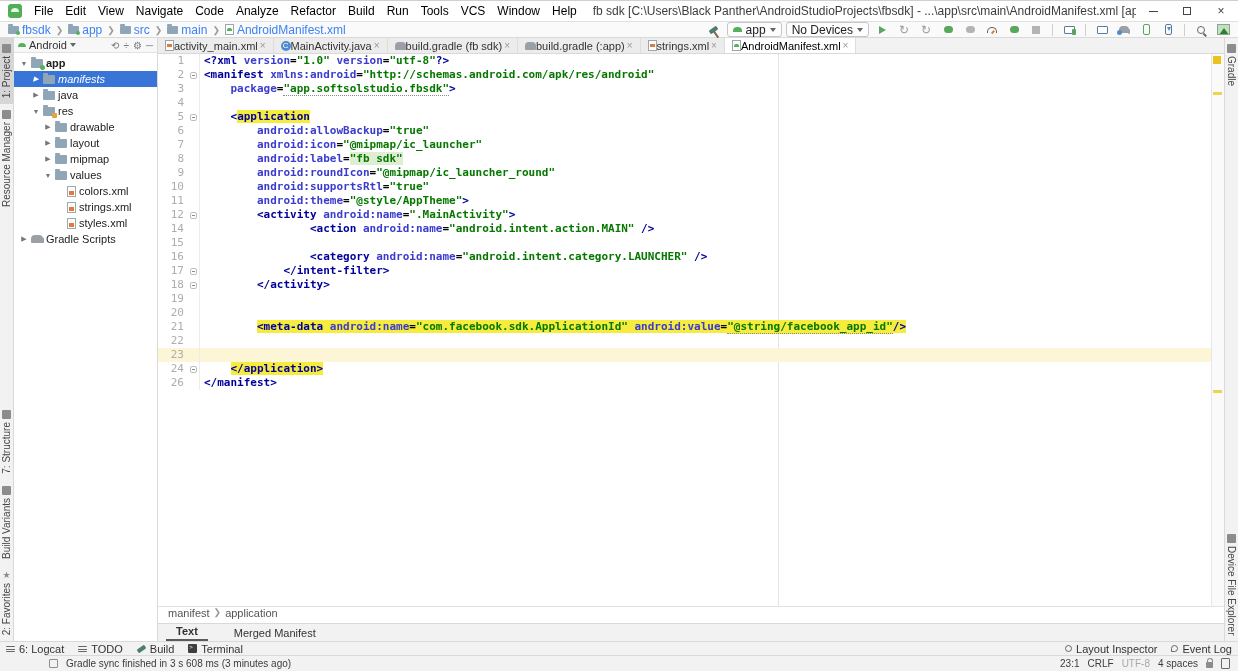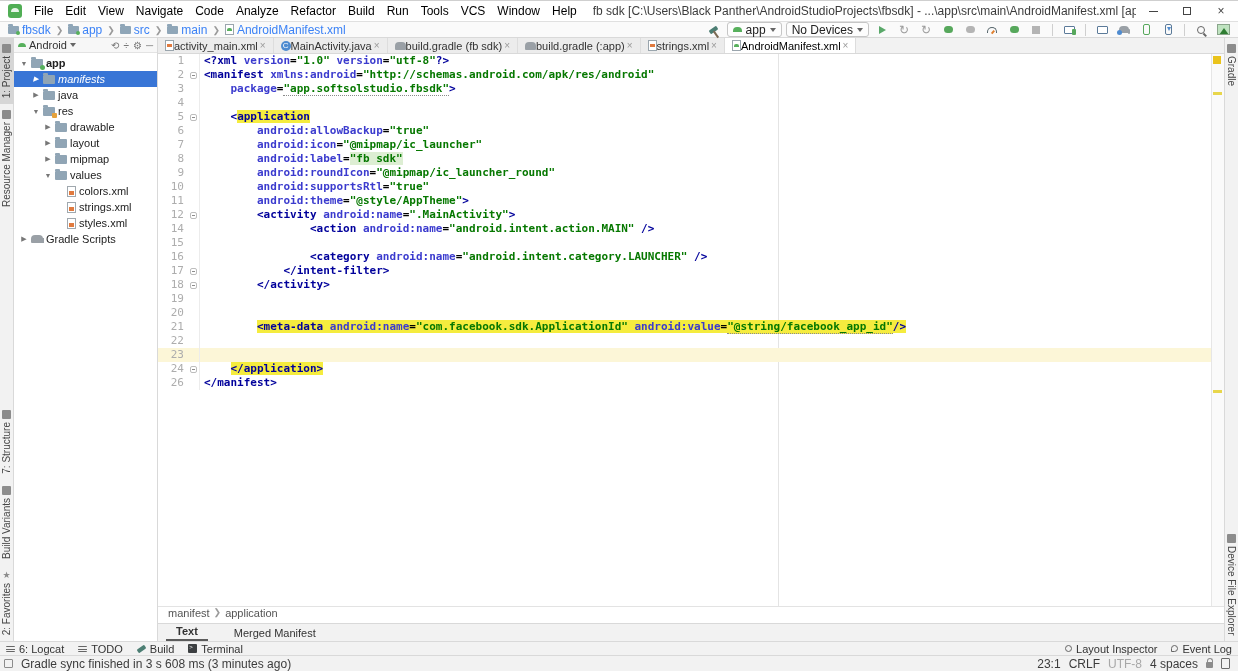--- a/index.html
+++ b/index.html
@@ -136,21 +136,21 @@
   .twb-ic.lines { background:transparent; border-top:1px solid #666; border-bottom:1px solid #666; height:6px; width:9px; position:relative; }
   .twb-ic.lines:after { content:""; position:absolute; left:0; top:2px; width:9px; height:1px; background:#666; }
   .twb-ic.hammer { background:#4c7e73; transform:rotate(-35deg); height:4px; }
   .twb-ic.term { background:#3c3f41; position:relative; }
   .twb-ic.term:after { content:">"; position:absolute; color:#fff; font-size:6px; left:1px; top:0; }
   .twb-ic.maglil { background:transparent; border:1.5px solid #666; border-radius:50%; width:7px; height:7px; }
   .twb-ic.bubble { background:transparent; border:1.5px solid #666; border-radius:50% 50% 50% 0; width:7px; height:7px; }
   .twb-right { margin-left:auto; display:flex; gap:14px; }
 
   
-  .statusbar { height:16px; background:#f2f2f2; border-top:1px solid #d9d9d9; display:flex; align-items:center; padding:0 8px 0 4px; gap:8px; font-size:12px; color:#3c3c3c; flex:0 0 auto; }
+  .statusbar { height:16px; background:#f2f2f2; border-top:1px solid #d9d9d9; display:flex; align-items:center; padding:0 8px 0 4px; gap:8px; font-size:10px; color:#3c3c3c; flex:0 0 auto;margin-left:45px; }
   .sb-toggle { width:9px; height:9px; border:1px solid #8c8c8c; border-radius:1px; }
   .sb-right { margin-left:auto; display:flex; align-items:center; gap:8px; }
   .sb-dim { color:#a8a8a8; }
   .padlock { width:7px; height:6px; background:#8c8c8c; border-radius:1px; position:relative; margin-top:3px; }
   .padlock:before { content:""; position:absolute; left:1px; top:-4px; width:4px; height:4px; border:1px solid #8c8c8c; border-bottom:none; border-radius:3px 3px 0 0; }
   .sb-screen { width:9px; height:11px; border:1px solid #6b6b6b; border-radius:1px; }
 </style>
 </head>
 <body>
 

